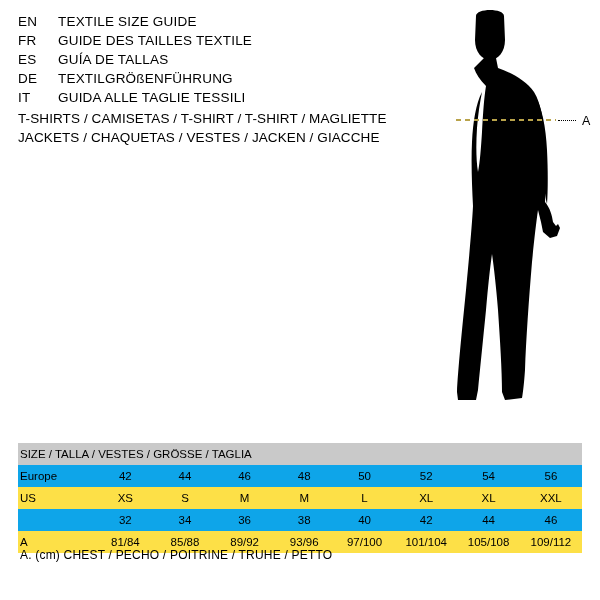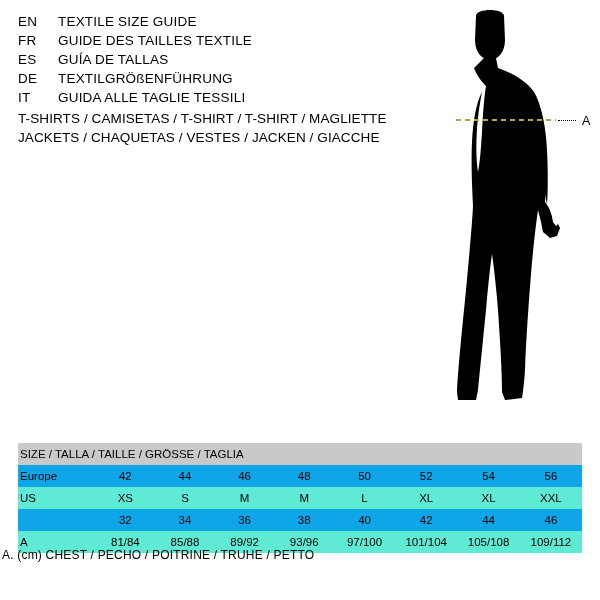--- a/index.html
+++ b/index.html
@@ -108,36 +108,36 @@
     height: 16px;
     vertical-align: middle;
   }
   .row-head {
     background: #c9c9c9;
   }
   .row-light {
     background: #0ea5e9;
   }
   .row-mid {
-    background: #5eead4;
+    background: #fde047;
     margin-top: 36px;
   }
   .col-label {
     width: 86px;
     padding-left: 2px !important;
     text-align: left;
   }
   .col-val {
     width: 68px;
     text-align: center;
   }
 
   .footnote {
     position: absolute;
-    left: 2px;
+    left: 20px;
     top: 548px;
     font-size: 12px;
     letter-spacing: 0.2px;
   }
 </style>
 </head>
 <body>
 
 <div class="page">
 
@@ -205,21 +205,21 @@
       <line x1="46" y1="110" x2="146" y2="110" stroke="#b9a34a" stroke-width="2" stroke-dasharray="5,4"></line>
     </svg>
     <div class="measure-dash"></div>
     <div class="measure-label">A</div>
   </div>
 
 
   <table class="size-table">
     <tbody>
       <tr class="row-head">
-        <td class="col-label" colspan="9">SIZE / TALLA / TAILLE / GRÖSSE / TAGLIA</td>
+        <td class="col-label" colspan="9">SIZE / TALLA / VESTES / GRÖSSE / TAGLIA</td>
       </tr>
       <tr class="row-light">
         <td class="col-label">Europe</td>
         <td class="col-val">42</td>
         <td class="col-val">44</td>
         <td class="col-val">46</td>
         <td class="col-val">48</td>
         <td class="col-val">50</td>
         <td class="col-val">52</td>
         <td class="col-val">54</td>

